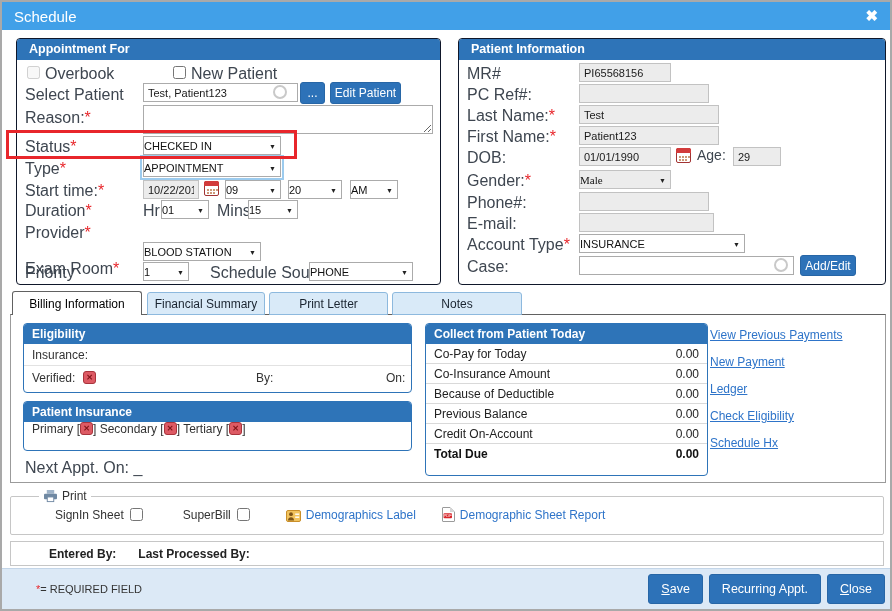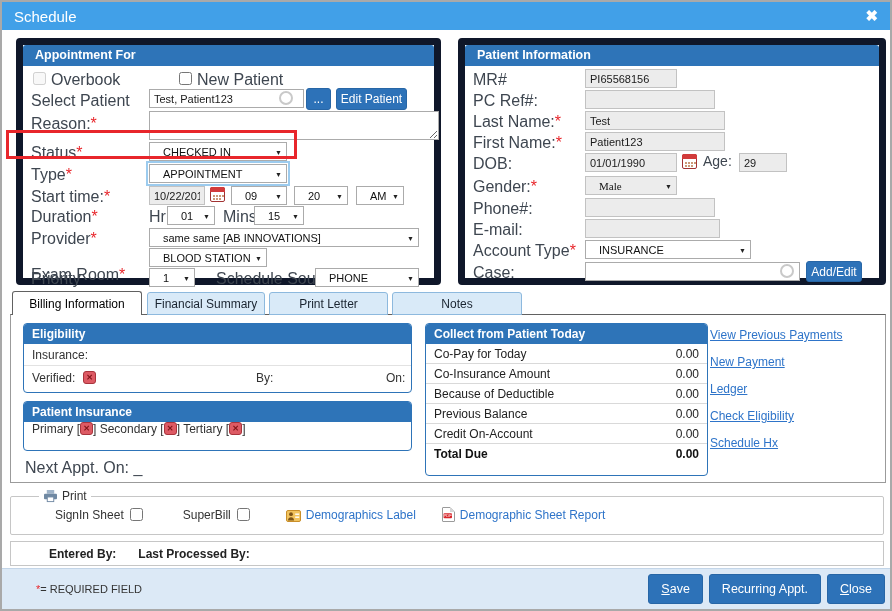--- a/index.html
+++ b/index.html
@@ -6,34 +6,34 @@
   html,body { background:#fff; }
   body { font-family:"Liberation Sans", sans-serif; }
 
   .dialog { position:relative; width:892px; height:611px; background:#fff;
             border:2px solid #A9A9A9; overflow:hidden; }
 
   .titlebar { position:absolute; top:0; left:0; right:0; height:28px; background:#41A0E8;
               color:#fff; font-size:15px; display:flex; align-items:center; padding:0 12px; }
   .titlebar .x { margin-left:auto; font-size:15px; font-weight:700; cursor:pointer; }
 
-  .panel { position:absolute; border:7px solid #0f172a; border-radius:4px; background:#fff; }
+  .panel { position:absolute; border:1px solid #0f172a; border-radius:4px; background:#fff; }
   .phead { background:#2E74B8; color:#fff; font-weight:700; font-size:12.5px; height:21px;
            line-height:21px; padding-left:12px; border-radius:3px 3px 0 0; }
 
   .lbl { position:absolute; font-size:16px; color:#3E4650; white-space:nowrap; }
   .req { color:#E8262B; }
 
   .tb { position:absolute; border:1px solid #ABABAB; background:#fff; font-size:11px;
         color:#1A1A1A; padding:0 4px; height:19px; font-family:inherit; }
   .tb.gray { background:#ECECEC; border-color:#C2C2C2; }
   textarea.tb { resize:both; padding:2px 4px; }
 
   .sel { position:absolute; height:19px; border:1px solid #ABABAB; background:#fff; font-size:11px;
-         color:#111; display:flex; align-items:center; padding:0 16px 0 13px; white-space:nowrap; cursor:pointer; }
+         color:#111; display:flex; align-items:center; padding:0 16px 0 0; white-space:nowrap; cursor:pointer; }
   .sel::after { content:"▼"; font-size:7px; position:absolute; right:4px; top:6px; color:#222; }
   .sel.gray { background:#ECECEC; border-color:#C2C2C2;font-family:Liberation Serif, serif; }
 
   .btn { position:absolute; background:#2D72B8; color:#fff; border:1px solid #2766A6; border-radius:3px;
          font-size:12px; font-family:inherit; cursor:pointer; display:flex; align-items:center; justify-content:center; }
 
   .cb { position:absolute; width:13px; height:13px; accent-color:#666; }
 
   .circ { position:absolute; width:14px; height:14px; border:2px solid #C9C9C9; border-radius:50%; background:#fff; }
 
@@ -135,21 +135,20 @@
     <div class="sel" style="left:271px;top:141px;width:54px">20</div>
     <div class="sel" style="left:333px;top:141px;width:48px">AM</div>
 
     <span class="lbl" style="left:8px;top:163px"><span>Duration</span><span class="req">*</span></span>
     <span class="lbl" style="left:126px;top:163px">Hr</span>
     <div class="sel" style="left:144px;top:161px;width:48px">01</div>
     <span class="lbl" style="left:200px;top:163px">Mins</span>
     <div class="sel" style="left:231px;top:161px;width:50px">15</div>
 
     <span class="lbl" style="left:8px;top:185px"><span>Provider</span><span class="req">*</span></span>
-    <div class="sel" style="left:126px;top:183px;width:270px">same same [AB INNOVATIONS]</div>
 
     <span class="lbl" style="left:8px;top:221px"><span>Exam Room</span><span class="req">*</span></span>
     <div class="sel" style="left:126px;top:203px;width:118px">BLOOD STATION</div>
 
     <span class="lbl" style="left:8px;top:225px">Priority</span>
     <div class="sel" style="left:126px;top:223px;width:46px">1</div>
     <span class="lbl" style="left:193px;top:225px">Schedule Source</span>
     <div class="sel" style="left:292px;top:223px;width:104px">PHONE</div>
   </div>
 

